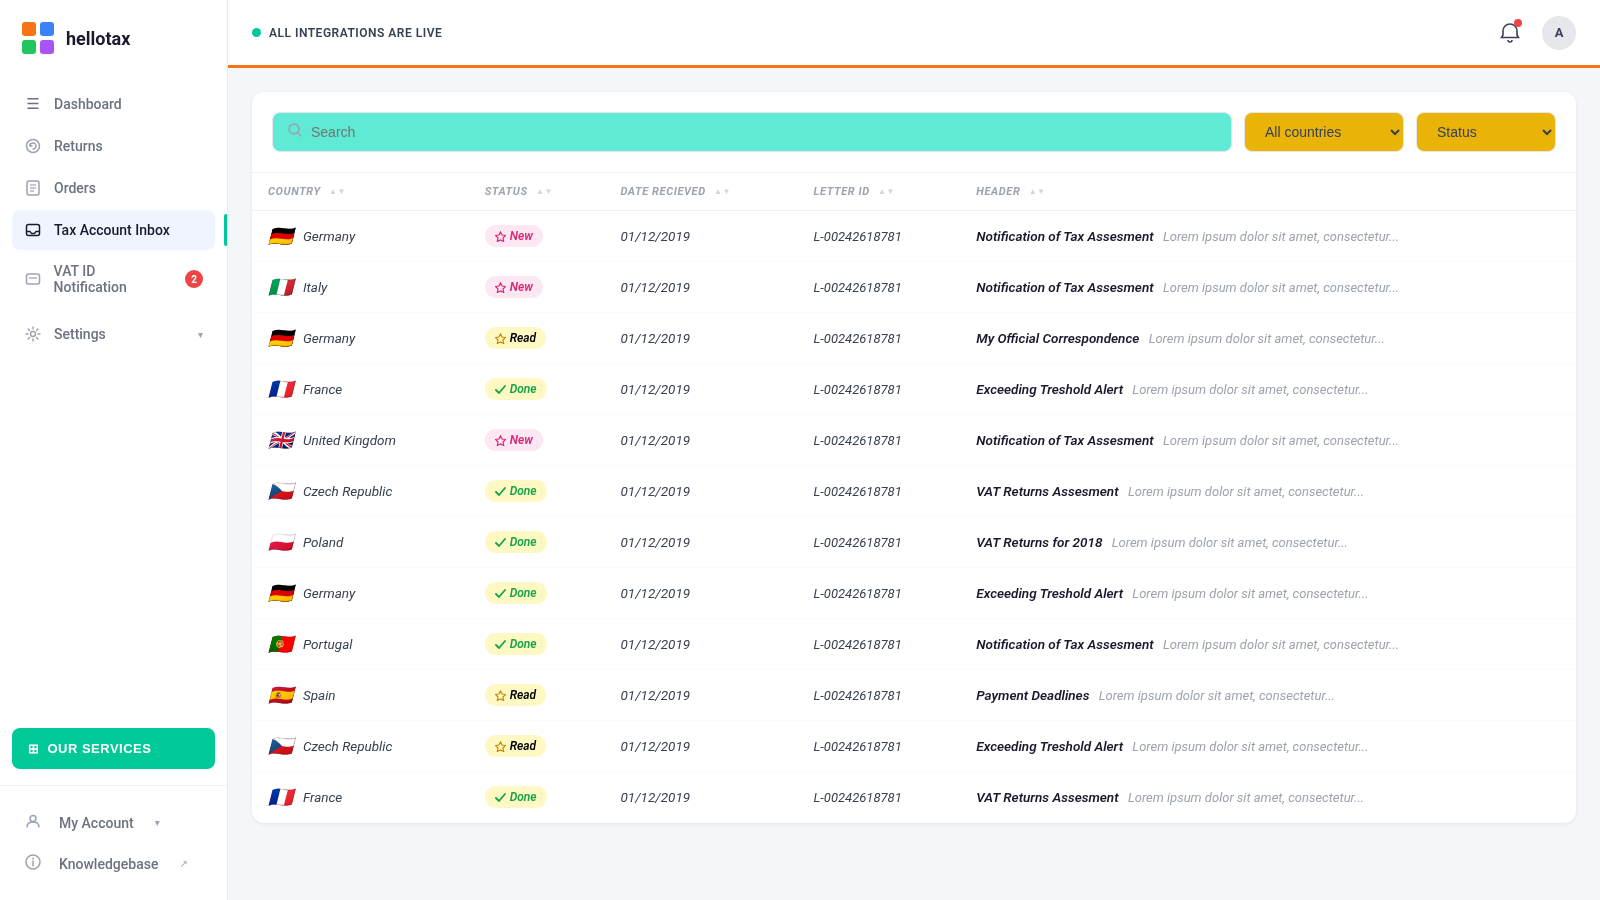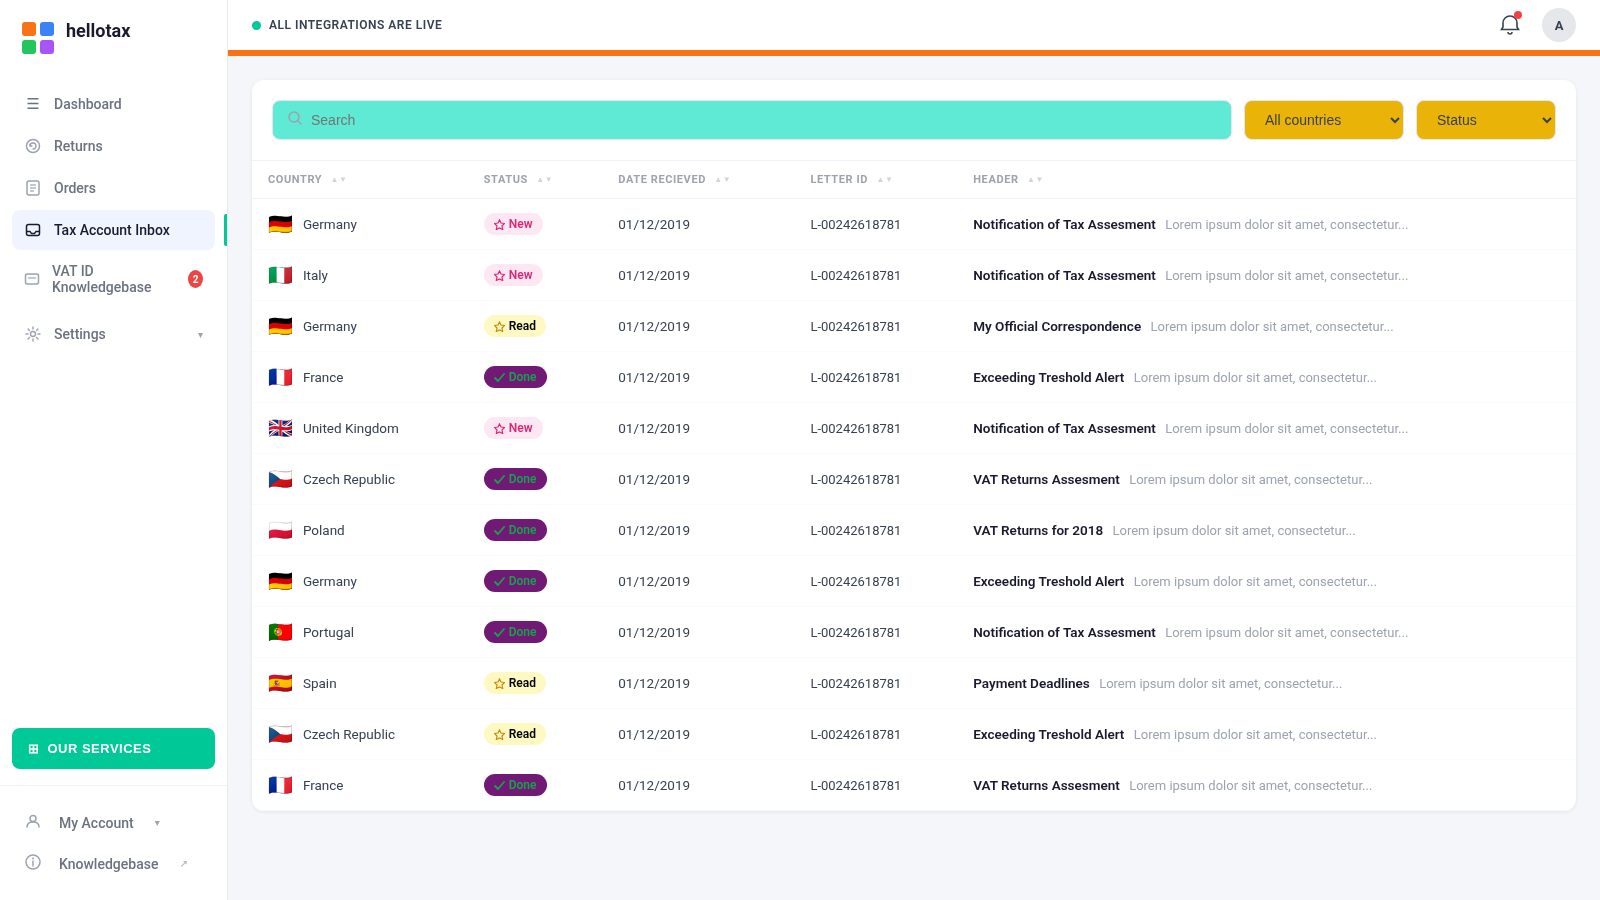--- a/index.html
+++ b/index.html
@@ -11,21 +11,21 @@
       background: #fff;
       display: flex;
       flex-direction: column;
       height: 900px;
       border-right: 1px solid #e8e8f0;
       flex-shrink: 0;
     }
     .logo-area {
       padding: 20px 20px 28px 20px;
       display: flex;
-      align-items: flex-start;
+      align-items: center;
       gap: 10px;
     }
     .logo-icon {
       width: 36px;
       height: 36px;
     }
     .logo-text {
       font-size: 18px;
       font-weight: 700;
       color: #1a1a2e;
@@ -117,23 +117,23 @@
 
     
     .main {
       flex: 1;
       display: flex;
       flex-direction: column;
       overflow: hidden;
     }
     .topbar {
       background: #fff;
-      border-bottom: 6px solid #f97316;
+      border-bottom: 3px solid #f97316;
       padding: 0 24px;
-      height: 56px;
+      height: 68px;
       display: flex;
       align-items: center;
       justify-content: space-between;
       flex-shrink: 0;
     }
     .status-indicator {
       display: flex;
       align-items: center;
       gap: 8px;
       font-size: 12px;
@@ -234,20 +234,21 @@
     }
     .status-select {
       min-width: 140px;
     }
 
     
     .table-wrapper { overflow: auto; }
     table {
       width: 100%;
       border-collapse: collapse;
+      font-style: italic;
     }
     thead tr {
       border-bottom: 1px solid #f0f0f5;
     }
     th {
       padding: 12px 16px;
       text-align: left;
       font-size: 11px;
       font-weight: 700;
       color: #9ca3af;
@@ -295,21 +296,21 @@
     }
     .status-new {
       background: #fce7f3;
       color: #db2777;
     }
     .status-read {
       background: #fef9c3;
       color: #000000;
     }
     .status-done {
-      background: #701a75;
+      background: #fef9c3;
       color: #16a34a;
     }
     .header-main {
       font-weight: 600;
       color: #1a1a2e;
     }
     .header-sub {
       color: #9ca3af;
       font-size: 13px;
       margin-left: 6px;
@@ -366,21 +367,21 @@
       </span>
       <span>Tax Account Inbox</span>
     </div>
     <div class="nav-item">
       <span class="nav-icon">
         <svg width="16" height="16" viewBox="0 0 16 16" fill="none">
             <rect x="1.5" y="3" width="13" height="10" rx="2" stroke="#9ca3af" stroke-width="1.5"></rect>
             <line x1="4" y1="7" x2="12" y2="7" stroke="#9ca3af" stroke-width="1.2"></line>
           </svg>
       </span>
-      <span>VAT ID Knowledgebase</span>
+      <span>VAT ID Notification</span>
       <span class="badge">2</span>
     </div>
 
     <div class="nav-item" style="margin-top: 8px;">
       <span class="nav-icon">
         <svg width="16" height="16" viewBox="0 0 16 16" fill="none">
             <circle cx="8" cy="8" r="2.5" stroke="#9ca3af" stroke-width="1.4"></circle>
             <path d="M8 1v2M8 13v2M1 8h2M13 8h2M3.05 3.05l1.41 1.41M11.54 11.54l1.41 1.41M3.05 12.95l1.41-1.41M11.54 4.46l1.41-1.41" stroke="#9ca3af" stroke-width="1.4" stroke-linecap="round"></path>
           </svg>
       </span>

